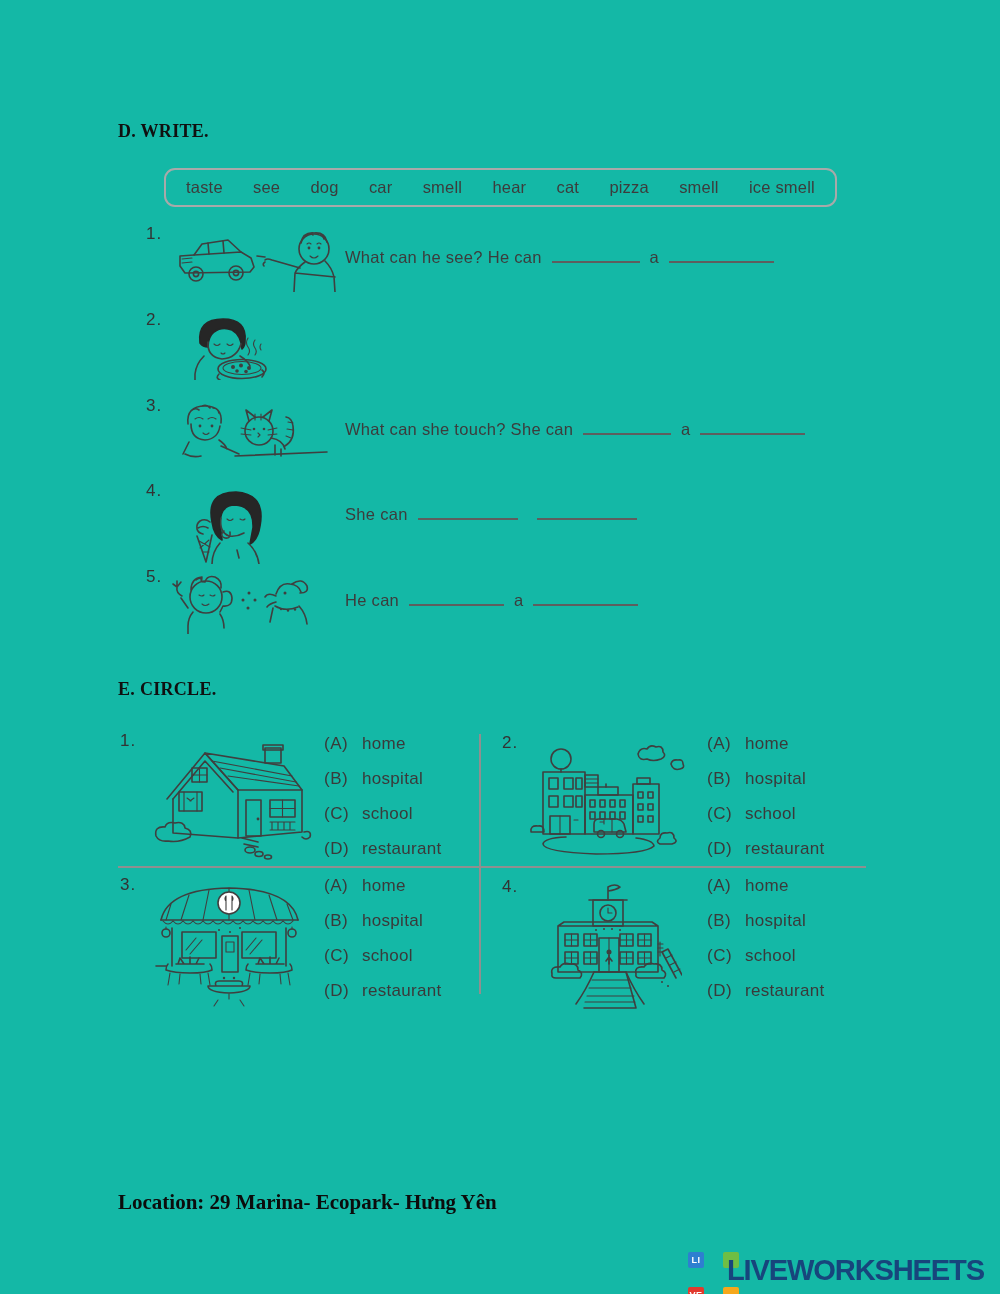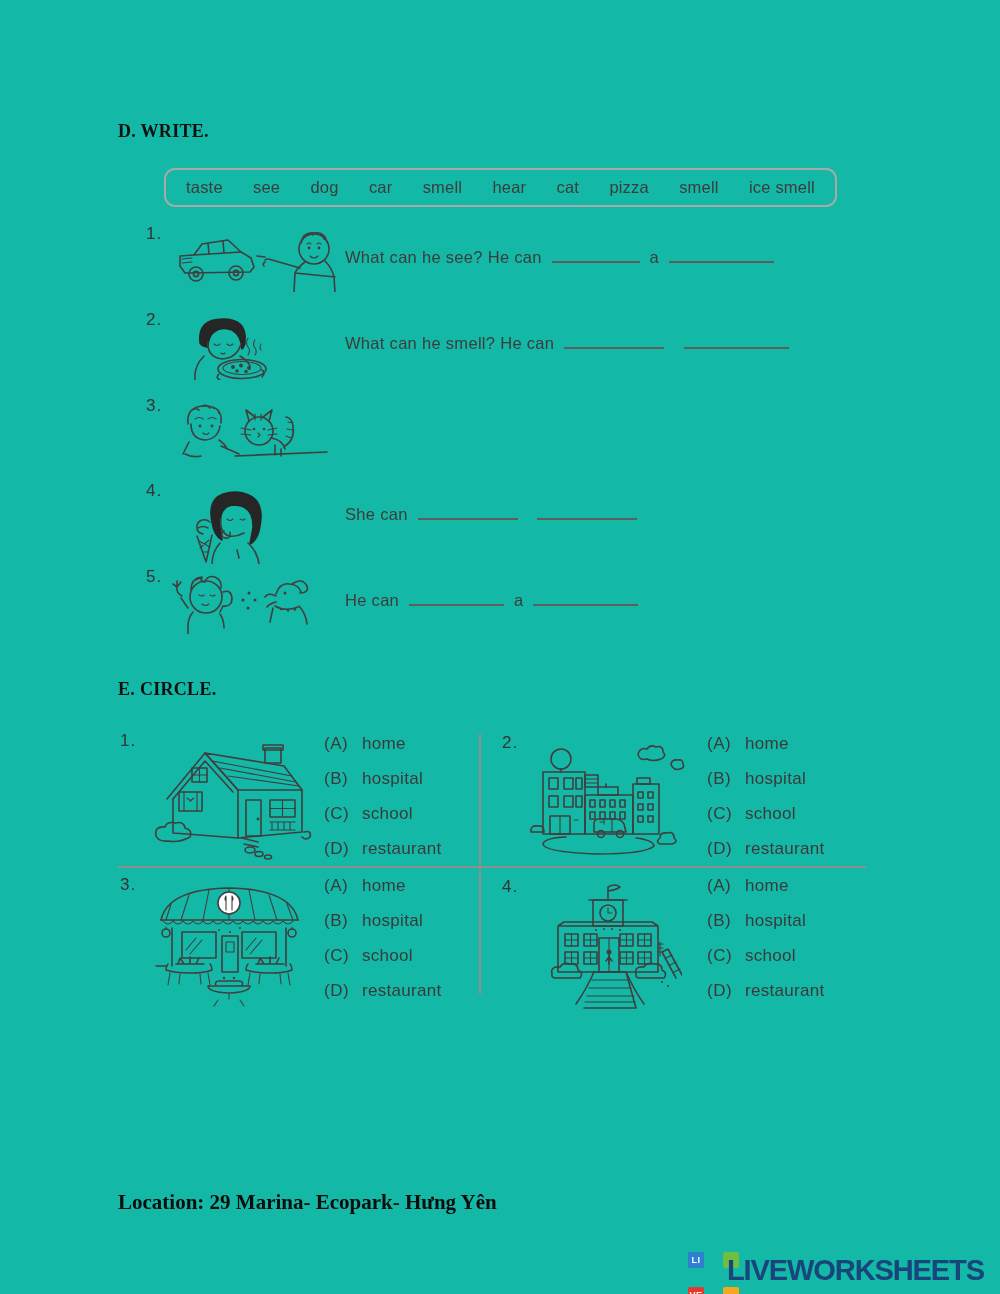--- a/index.html
+++ b/index.html
@@ -153,26 +153,20 @@
     <ellipse cx="56" cy="53" rx="24" ry="9.5"></ellipse>
     <ellipse class="thin" cx="56" cy="52" rx="19" ry="6.5"></ellipse>
     <circle class="dot" cx="47" cy="51" r="2"></circle>
       <circle class="dot" cx="55" cy="49.5" r="2"></circle>
     <circle class="dot" cx="63" cy="52" r="2"></circle>
       <circle class="dot" cx="51" cy="55" r="1.8"></circle>
       <circle class="dot" cx="60" cy="55.5" r="1.8"></circle>
     <path d="M33,58 q-4,4 1,6 M76,54 q4,3 0,7"></path>
     <path class="thin" d="M62,22 q-3,5 0,9 q3,4 0,8 M69,24 q-3,4 0,8 q2.5,3.5 0,7 M75,28 q-2,3 0,6"></path>
   </svg>
-  <div class="abs sentence" style="left:345px; top:332px;">
-    <span>What can he smell? He can</span>
-    <span class="blank w100"></span>
-    <span class="article"></span>
-    <span class="blank w105"></span>
-  </div>
 
   <div class="abs qnum" style="left:146px; top:396px;">3.</div>
   <svg class="abs sketch" style="left:175px; top:402px;" width="158" height="64" viewBox="0 0 158 64">
     <path d="M13,22 Q11,4 30,4 Q48,4 46,21 M16,9 q4,-4 8,-1 M27,4 q5,-2 8,2 M38,6 q5,0 6,5"></path>
     <path d="M16,22 Q16,37 30,38 Q43,37 45,24"></path>
     <path class="thin" d="M20,17 q4,-3 8,0 M33,17 q4,-3 8,0"></path>
     <circle class="dot" cx="25" cy="24" r="1.4"></circle>
       <circle class="dot" cx="37" cy="24" r="1.4"></circle>
     <path class="thin" d="M28,31 q3,3 6,0"></path>
     <path d="M14,40 L8,52 M44,38 Q50,42 52,47 M46,44 L64,52 M10,52 q8,4 16,2"></path>
@@ -180,20 +174,26 @@
     <path d="M74,19 L71,8 L80,15 M94,19 L97,8 L88,15"></path>
     <path class="thin" d="M80,12 l0,6 M86,12 l0,6"></path>
     <circle class="dot" cx="79" cy="27" r="1.3"></circle>
       <circle class="dot" cx="89" cy="27" r="1.3"></circle>
     <path class="thin" d="M83,31 l2,2 l-2,2 M66,26 l10,2 M66,32 l10,1 M102,26 l-9,2 M102,32 l-9,1"></path>
     <path d="M96,36 Q108,38 110,47 M100,43 L100,53 M106,47 L106,54"></path>
     <path d="M110,44 Q120,38 118,24 Q117,16 111,15"></path>
     <path class="thin" d="M113,20 l5,1 M112,27 l6,1 M111,34 l5,2"></path>
     <path d="M60,54 L152,50"></path>
   </svg>
+  <div class="abs sentence" style="left:345px; top:418px;">
+    <span>What can she touch? She can</span>
+    <span class="blank w88"></span>
+    <span class="article">a</span>
+    <span class="blank w105"></span>
+  </div>
 
   <div class="abs qnum" style="left:146px; top:481px;">4.</div>
   <svg class="abs sketch" style="left:182px; top:486px;" width="100" height="78" viewBox="0 0 100 78">
     <path class="fillDark" d="M30,36 Q24,6 54,6 Q84,8 78,40 Q76,54 68,58 L71,42 Q72,20 53,19 Q38,19 38,38 L40,54 Q32,50 30,36 Z"></path>
     <path d="M39,32 Q37,46 47,50 Q55,51 62,47"></path>
     <path class="thin" d="M45,33 q3,3 6,0 M58,33 q3,2 5,0"></path>
     <path d="M42,45 q-5,5 1,7 q6,1 5,-6"></path>
     <path d="M28,36 q-5,-4 -10,-1 q-4,3 -3,8 q1,4 6,5 M16,42 q5,-3 10,0"></path>
     <path d="M15,50 L24,76 L30,49"></path>
     <path class="thin" d="M17,55 l11,6 M27,54 l-9,8 M21,66 l6,0"></path>

